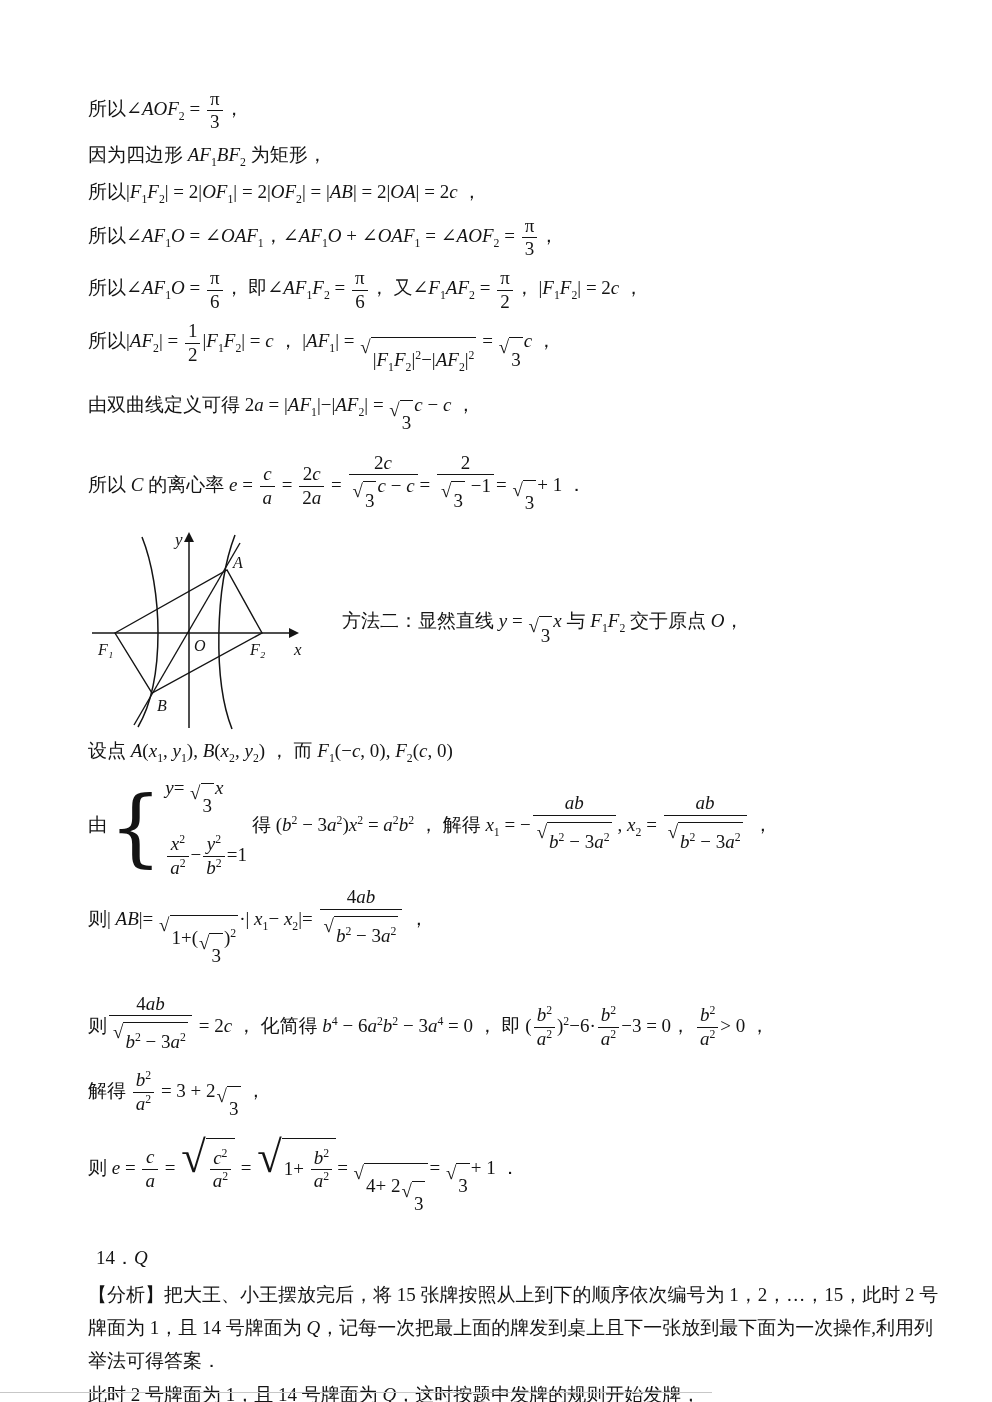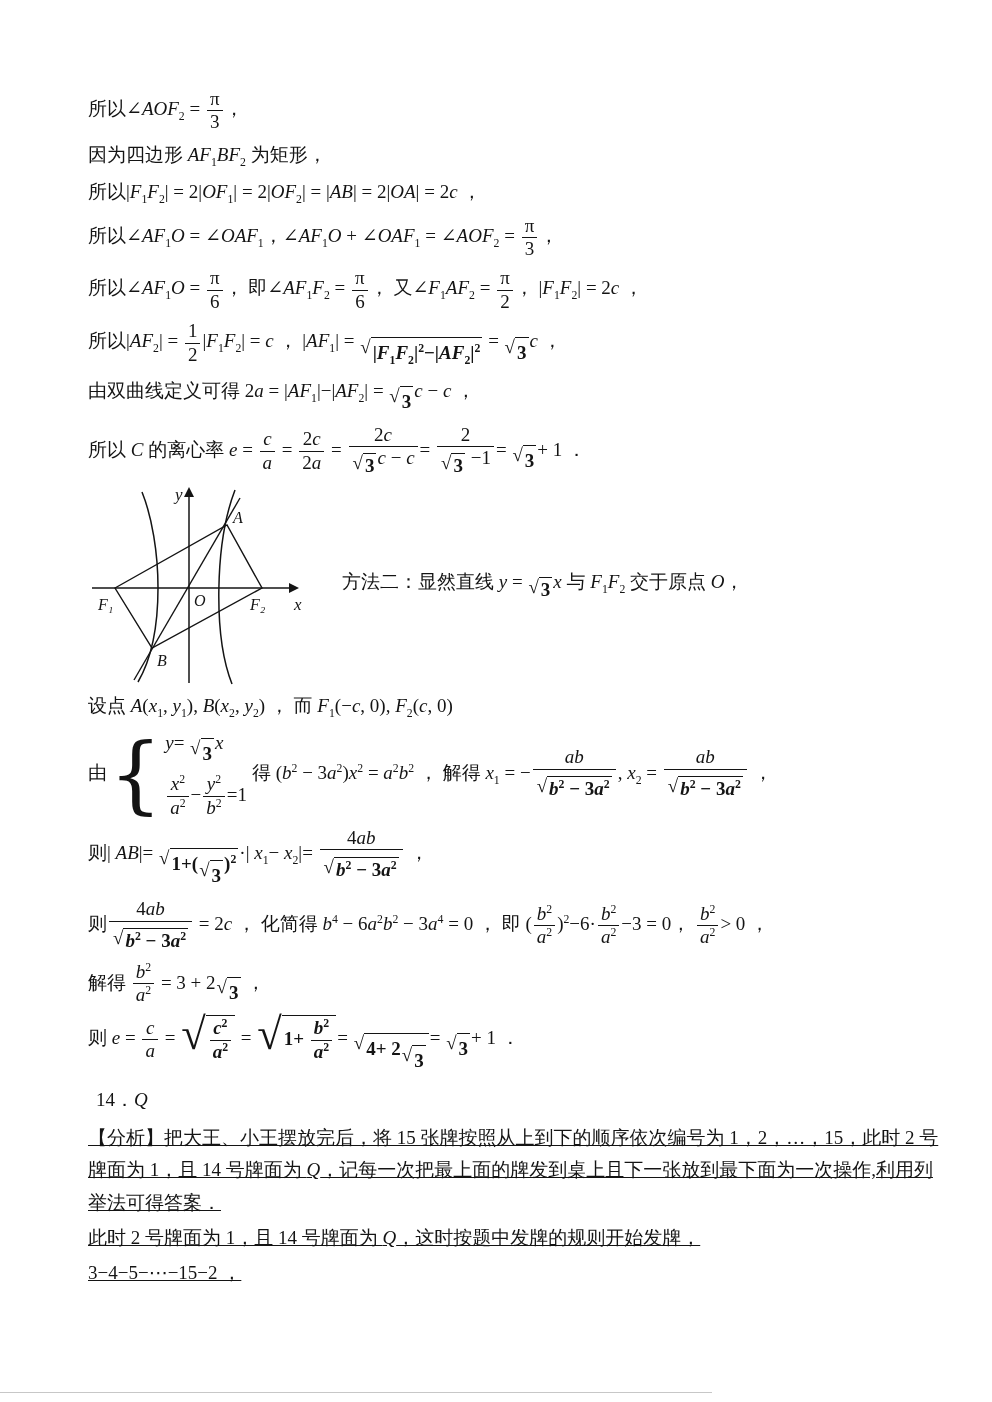--- a/index.html
+++ b/index.html
@@ -4,33 +4,33 @@
 <style>
   html,body{margin:0;padding:0;}
   body{
     width:992px;height:1402px;position:relative;overflow:hidden;
     background:#ffffff;color:#141414;
     font-family:"Liberation Serif","DejaVu Serif",serif;
     font-size:19px;
   }
   .page{box-sizing:border-box;padding:88px 48px 0 88px;}
   .line{margin:0 0 7px 0;line-height:1.45;white-space:nowrap;}
-  .prose{white-space:normal;line-height:1.72;margin:0 4px 2px 0;text-decoration:underline;}
+  .prose{white-space:normal;line-height:1.72;margin:0 4px 2px 0;}
   .mi{font-style:italic;}
   sub.msub{font-size:0.62em;font-style:normal;}
   sup.msup{font-size:0.62em;font-style:normal;}
   
   .frac{display:inline-block;vertical-align:middle;text-align:center;margin:0 2px;}
   .frac .num{display:block;line-height:1.18;padding:0 3px;border-bottom:1.3px solid #141414;}
   .frac .den{display:block;line-height:1.18;padding:0 3px;}
   
   .sqrt{display:inline-flex;align-items:stretch;vertical-align:-0.28em;margin:0 1px;}
   .sqrt .rad{display:flex;align-items:flex-start;line-height:1;font-style:normal;
              transform:translateY(-0.02em);}
-  .sqrt .radicand{border-top:1.4px solid #141414;padding:1px 2px;display:inline-block;font-weight:bold;}
+  .sqrt .radicand{border-top:1.4px solid #141414;padding:8px 2px;display:inline-block;}
   .sqrt.tall{vertical-align:middle;}
   .sqrt.tall > .rad{font-size:2.35em;line-height:0.92;}
   
   .cases{display:inline-flex;align-items:center;vertical-align:middle;margin:0 5px 0 2px;}
   .cases .brace{font-size:4.4em;line-height:0.82;font-weight:400;margin-right:3px;
                 font-family:"DejaVu Serif",serif;}
   .cases .cases-col{display:inline-flex;flex-direction:column;gap:5px;text-align:left;}
   .cases .cases-row{display:block;}
   
   .figure-row{display:flex;align-items:center;margin:2px 0 6px -6px;}

